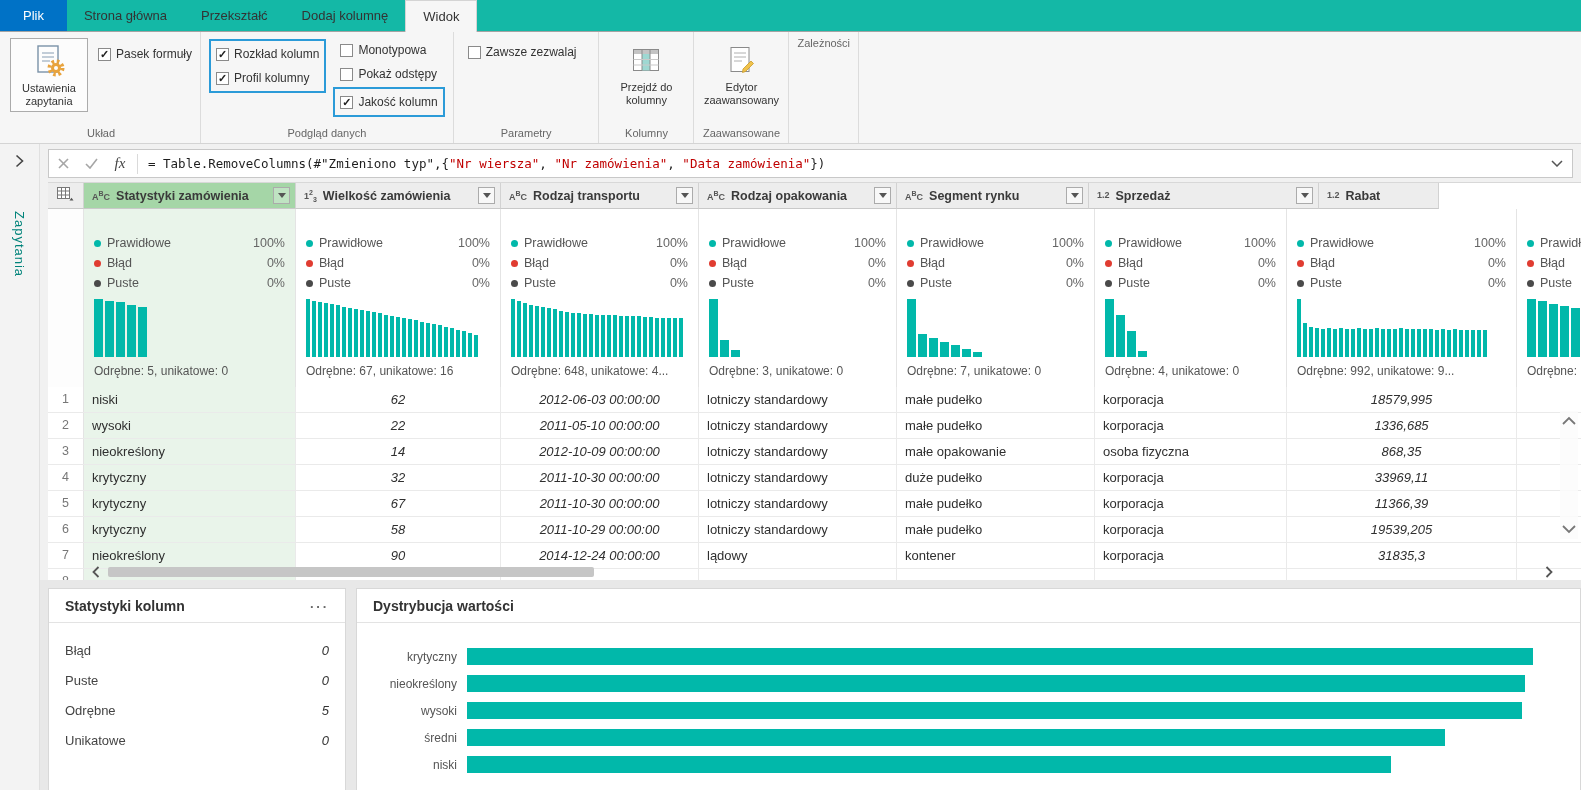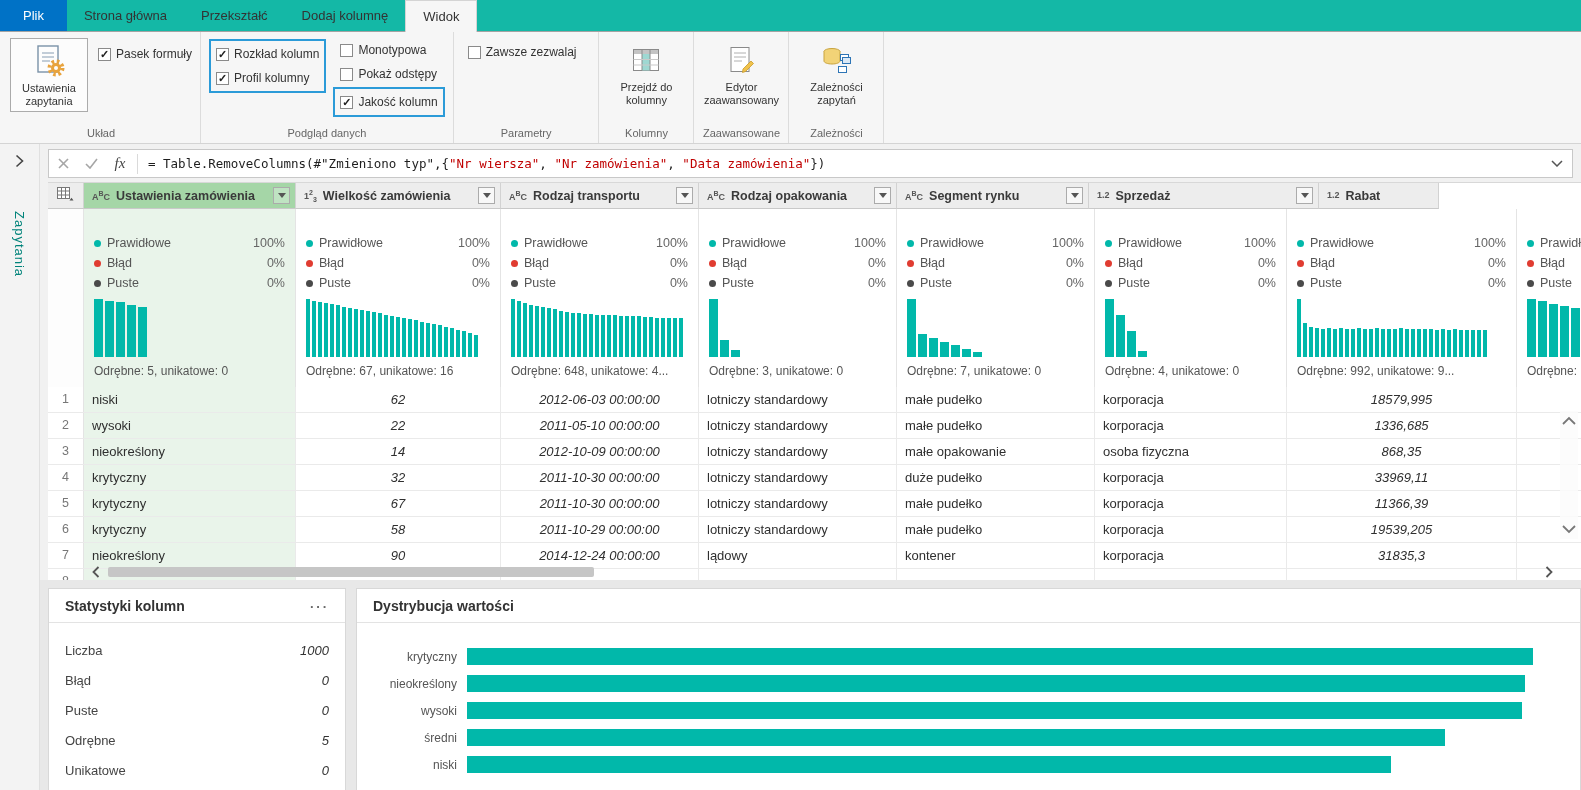--- a/index.html
+++ b/index.html
@@ -211,34 +211,20 @@
             <path d="M17 24 L25 16 L27.5 18.5 L19.5 26.5 L16.5 27.5 Z" fill="#F0C24B" stroke="#C89B2A" stroke-width="0.8"></path>
           </svg>
         </span>
         <span>Edytor zaawansowany</span>
       </div>
     </div>
     <div class="rgroup-label">Zaawansowane</div>
   </div>
 
   <div class="rgroup">
-    <div class="rgroup-content">
-      <div class="big-btn">
-        <span class="bicon">
-          <svg width="30" height="30" viewBox="0 0 30 30">
-            <ellipse cx="11" cy="6.5" rx="8" ry="3" fill="#F2D377" stroke="#C9A43E"></ellipse>
-            <path d="M3 6.5 V16 C3 17.7 6.6 19 11 19 C15.4 19 19 17.7 19 16 V6.5" fill="#F2D377" stroke="#C9A43E"></path>
-            <rect x="19.5" y="9.5" width="8" height="6" fill="#fff" stroke="#2E75B6"></rect>
-            <rect x="21.5" y="12.5" width="8" height="6" fill="#DCE9F5" stroke="#2E75B6"></rect>
-            <rect x="17.5" y="21.5" width="8" height="6" fill="#fff" stroke="#2E75B6"></rect>
-          </svg>
-        </span>
-        <span>Zależności zapytań</span>
-      </div>
-    </div>
     <div class="rgroup-label">Zależności</div>
   </div>
 
 </div>
 
 <div class="mainrow">
 
   <div class="sidebar">
     <span>
       <svg width="9" height="14" viewBox="0 0 9 14">
@@ -283,21 +269,21 @@
               <line x1="0.5" y1="4" x2="12.5" y2="4" stroke="#777"></line>
               <line x1="0.5" y1="8" x2="12.5" y2="8" stroke="#777"></line>
               <line x1="4.5" y1="0.5" x2="4.5" y2="11.5" stroke="#777"></line>
               <line x1="8.5" y1="0.5" x2="8.5" y2="11.5" stroke="#777"></line>
               <polygon points="12.5,13.5 16.5,13.5 14.5,10.8" fill="#555"></polygon>
             </svg>
           </span>
         </div>
       <div class="hcell sel" style="width: 212px;">
             <span class="ticon">A<sup>B</sup>C</span>
-            <span class="hname">Ustawienia zamówienia</span>
+            <span class="hname">Statystyki zamówienia</span>
             <span class="filterbtn">
               <svg width="8" height="5" viewBox="0 0 8 5">
                 <polygon points="0,0 8,0 4,5" fill="#555"></polygon>
               </svg>
             </span>
           </div>
           <div class="hcell" style="width: 205px;">
             <span class="ticon">1<sup>2</sup><sub>3</sub></span>
             <span class="hname">Wielkość zamówienia</span>
             <span class="filterbtn">
@@ -743,24 +729,20 @@
     </div>
 
     <div class="bottom">
       <div class="card stats">
         <div class="card-head">
           <span class="card-title">Statystyki kolumn</span>
           <span class="more">···</span>
         </div>
         <div class="stat-list" id="stat-list">
             <div class="stat-row">
-              <span>Liczba</span>
-              <span class="stat-val">1000</span>
-            </div>
-            <div class="stat-row">
               <span>Błąd</span>
               <span class="stat-val">0</span>
             </div>
             <div class="stat-row">
               <span>Puste</span>
               <span class="stat-val">0</span>
             </div>
             <div class="stat-row">
               <span>Odrębne</span>
               <span class="stat-val">5</span>

